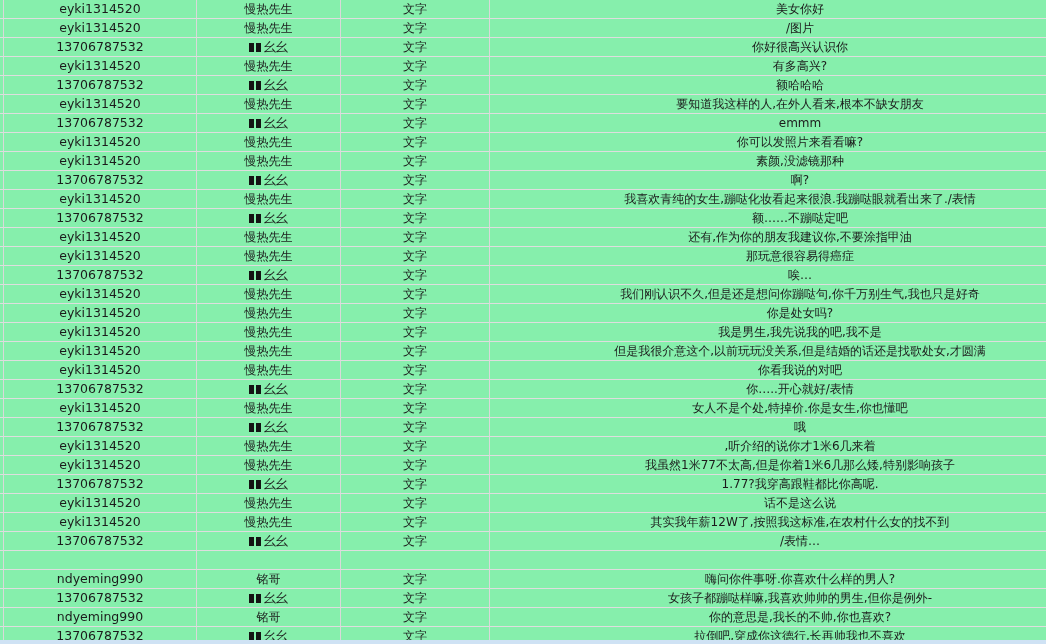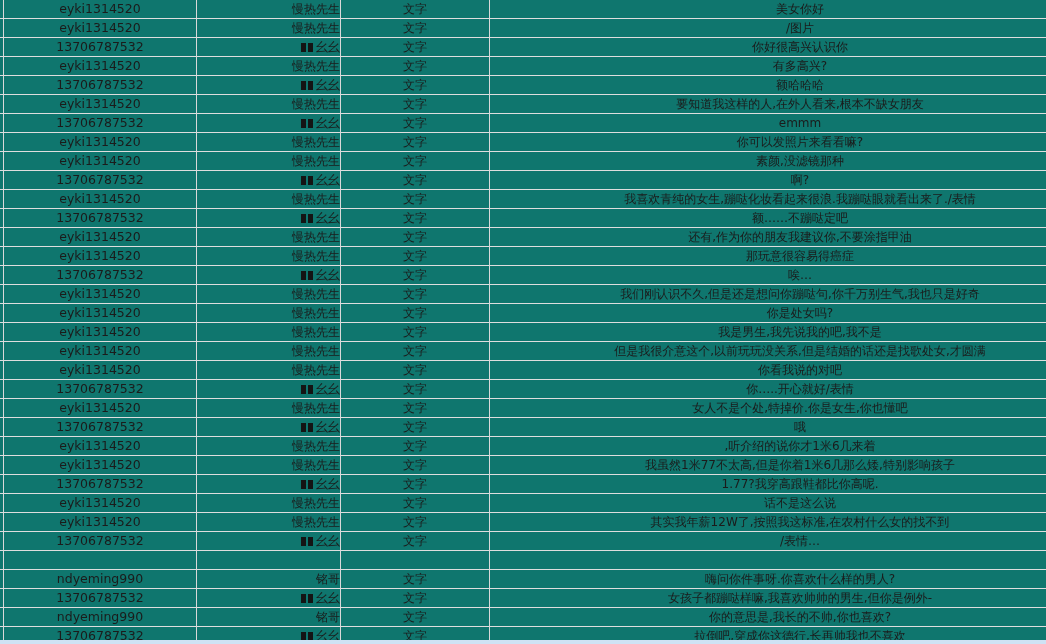--- a/index.html
+++ b/index.html
@@ -1,33 +1,33 @@
 <!DOCTYPE html>
 <html><head>
 <meta charset="utf-8">
 <style>
   html,body{margin:0;padding:0;}
   body{
     width:1046px;height:644px;overflow:hidden;background:#ffffff;
     font-family:"DejaVu Sans","Liberation Sans",sans-serif;
     -webkit-font-smoothing:antialiased;
   }
-  .sheet{position:relative;width:1046px;height:644px;overflow:hidden;background:#0f766e;}
+  .sheet{position:relative;width:1046px;height:644px;overflow:hidden;background:#86efac;}
   #rows{position:absolute;top:0;left:0;}
   .row{display:flex;height:19px;line-height:19px;box-sizing:border-box;}
   .cell{
     box-sizing:border-box;height:19px;line-height:18px;
     border-right:1px solid #d9d9d9;border-bottom:1px solid #dedede;
     font-size:12px;color:#1b1b1b;text-align:center;
     white-space:nowrap;overflow:hidden;
     display:flex;align-items:center;justify-content:center;
   }
   .c0{width:4px;}
   .c1{width:193px;font-size:12.5px;}
-  .c2{width:144px;justify-content:flex-end;}
+  .c2{width:144px;}
   .c3{width:149px;}
   .c4{width:620px;border-right:none;}
   .nick-glyph{
     display:inline-block;width:5px;height:9px;background:#141414;
     box-shadow:7px 0 0 #141414;margin-right:10px;vertical-align:-1px;
   }
   .selection-bar{
     position:absolute;left:0;bottom:0;width:1046px;height:4px;
   }
 </style>

